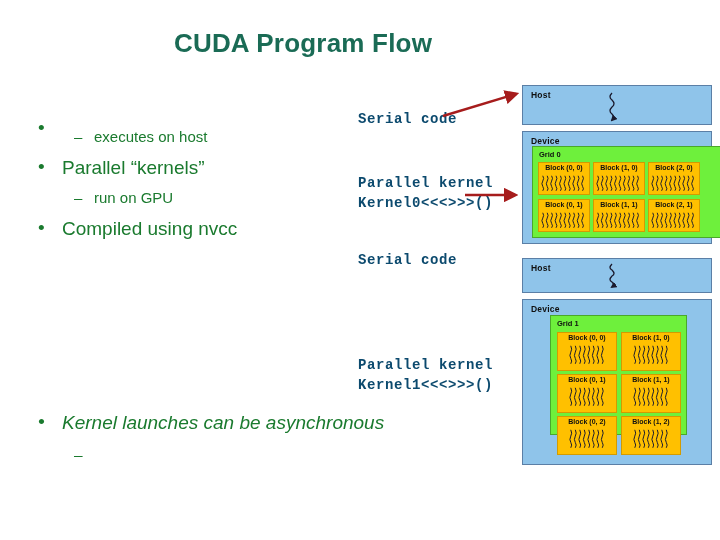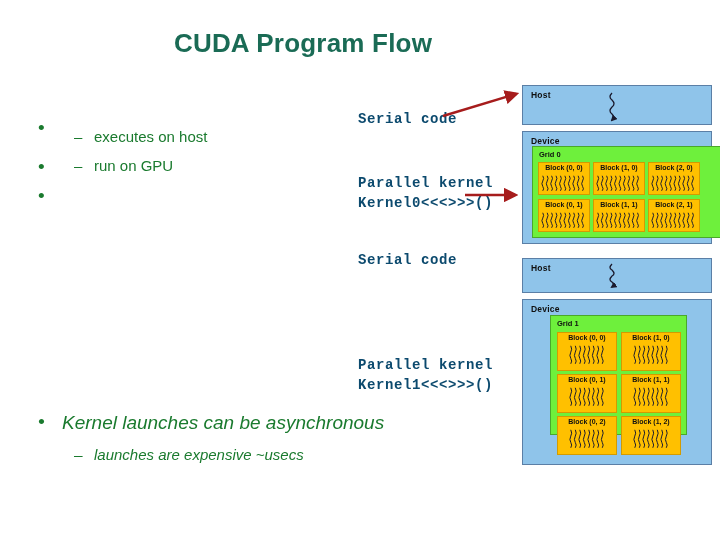--- a/index.html
+++ b/index.html
@@ -138,46 +138,47 @@
     <span class="bdot">•</span>
   </div>
 
   <div class="bullet-l2" style="margin-top:10px;margin-bottom:12px;">
     <span class="bdash">–</span>
     <span>executes on host</span>
   </div>
 
   <div class="bullet-l1">
     <span class="bdot">•</span>
+    <span>Parallel “kernels”</span>
   </div>
 
   <div class="bullet-l2" style="margin-top:10px;margin-bottom:12px;">
     <span class="bdash">–</span>
     <span>run on GPU</span>
   </div>
 
   <div class="bullet-l1">
     <span class="bdot">•</span>
+    <span>Compiled using nvcc</span>
   </div>
 </div>
 
 <div id="bullet-column-2">
 
   <div class="bullet-l1 ital">
     <span class="bdot">•</span>
     <span>Kernel launches can be asynchronous</span>
   </div>
 
   <div class="bullet-l2 ital" style="margin-top:12px;">
     <span class="bdash">–</span>
   </div>
 
   <div class="bullet-l2 ital" style="margin-top:11px;">
     <span class="bdash">–</span>
-    <span>launches are expensive ~usecs</span>
   </div>
 </div>
 
 <div class="code-label" style="left:358px; top:111px;">Serial code</div>
 
 <div class="code-label" style="left:358px; top:175px;">Parallel kernel</div>
 
 <div class="code-label" style="left:358px; top:195px;">Kernel0&lt;&lt;&lt;&gt;&gt;&gt;()</div>
 
 <div class="code-label" style="left:358px; top:252px;">Serial code</div>

